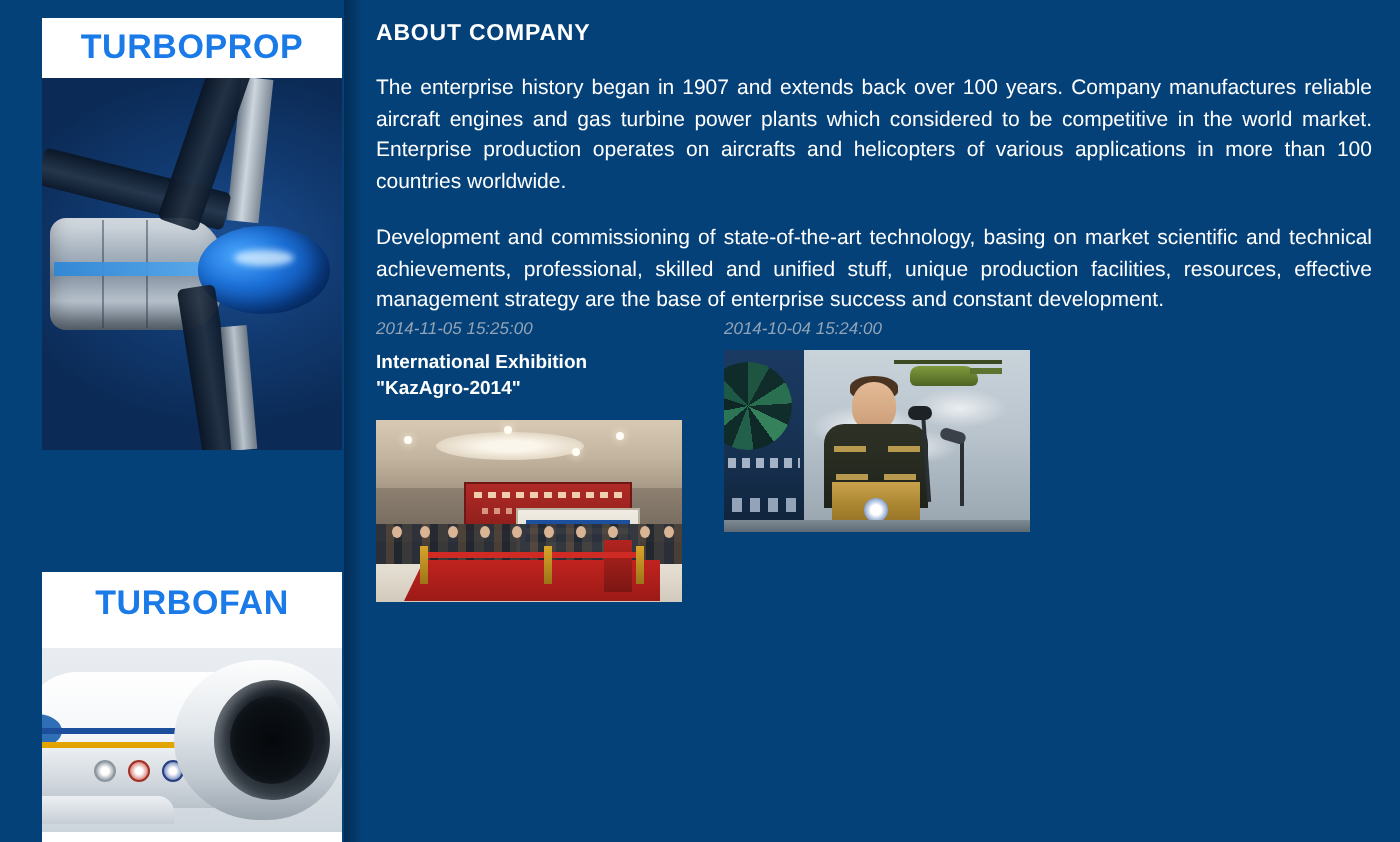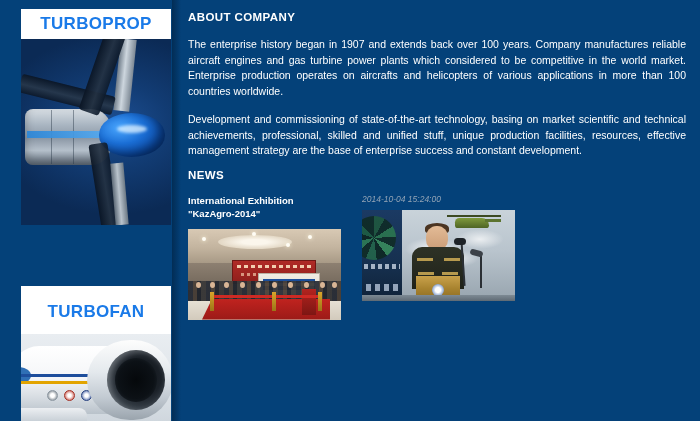--- a/index.html
+++ b/index.html
@@ -56,21 +56,21 @@
     height: 30px;
     line-height: 30px;
     text-align: center;
     font-size: 17px;
     font-weight: bold;
     color: #1a7ae8;
     letter-spacing: .3px;
     background: #ffffff;
     white-space: nowrap;
   }
-  .promo-card.turbofan .promo-title { height: 32px; line-height: 32px; margin-top: 10px; }
+  .promo-card.turbofan .promo-title { height: 32px; line-height: 32px; }
 
   .promo-photo {
     position: relative;
     width: 150px;
     overflow: hidden;
   }
   .promo-card.turboprop .promo-photo { height: 186px; }
   .promo-card.turbofan  .promo-photo { height: 92px; margin-top: 6px; }
 
   
@@ -532,25 +532,25 @@
   <div class="sidebar-divider"></div>
 
   <div class="content">
 
     <h2 class="section-title">ABOUT COMPANY</h2>
 
     <p class="body-copy">The enterprise history began in 1907 and extends back over 100 years. Company manufactures reliable aircraft engines and gas turbine power plants which considered to be competitive in the world market. Enterprise production operates on aircrafts and helicopters of various applications in more than 100 countries worldwide.</p>
 
     <p class="body-copy">Development and commissioning of state-of-the-art technology, basing on market scientific and technical achievements, professional, skilled and unified stuff, unique production facilities, resources, effective management strategy are the base of enterprise success and constant development.</p>
 
-    <h2 class="news-title">NEWS</h2>
 
     <div class="news-row">
 
       <div class="news-item">
+        <div class="news-date">2014-11-05 15:25:00</div>
         <div class="news-headline">International Exhibition "KazAgro-2014"</div>
         <div class="news-thumb">
           <div class="ex-ceiling"></div>
           <div class="ex-oval"></div>
           <div class="ex-lamp l1"></div>
           <div class="ex-lamp l2"></div>
           <div class="ex-lamp l3"></div>
           <div class="ex-lamp l4"></div>
           <div class="ex-wall"></div>
           <div class="ex-banner">

